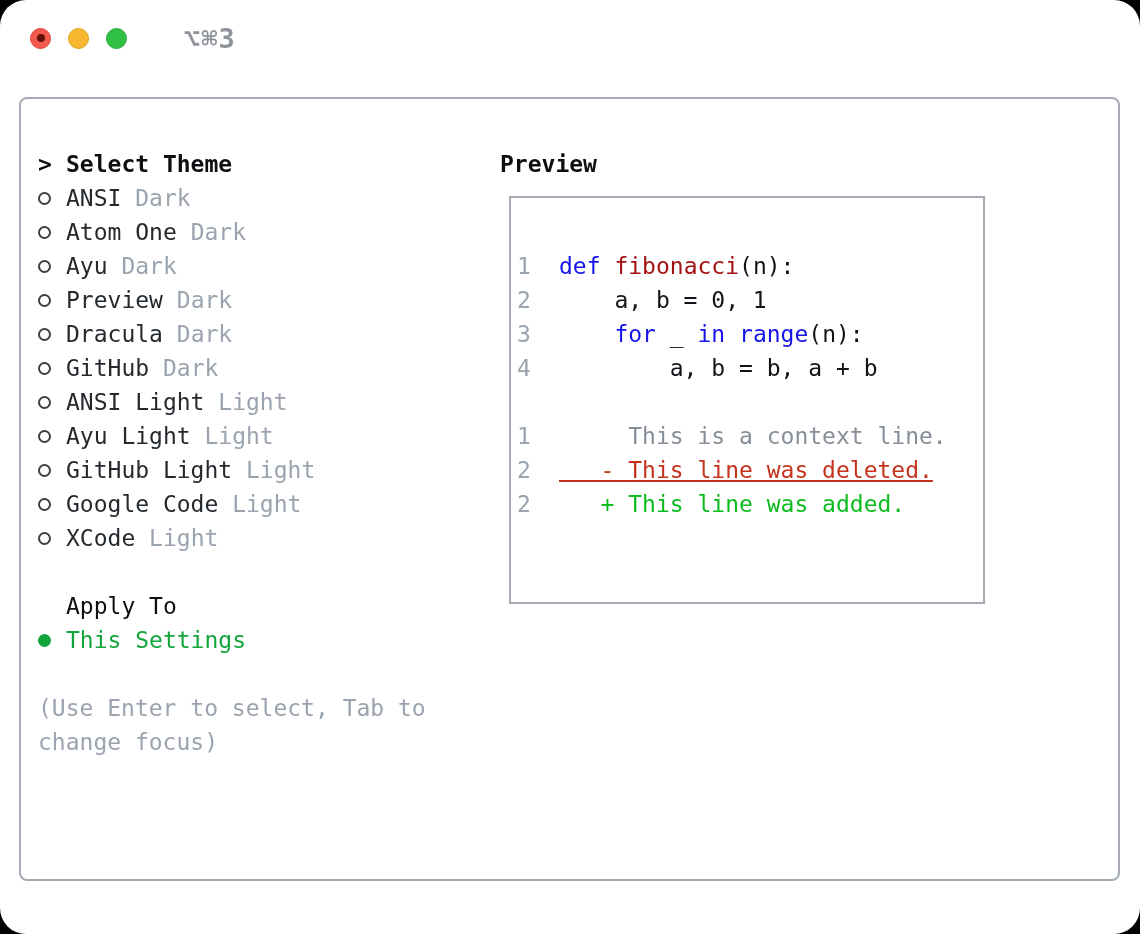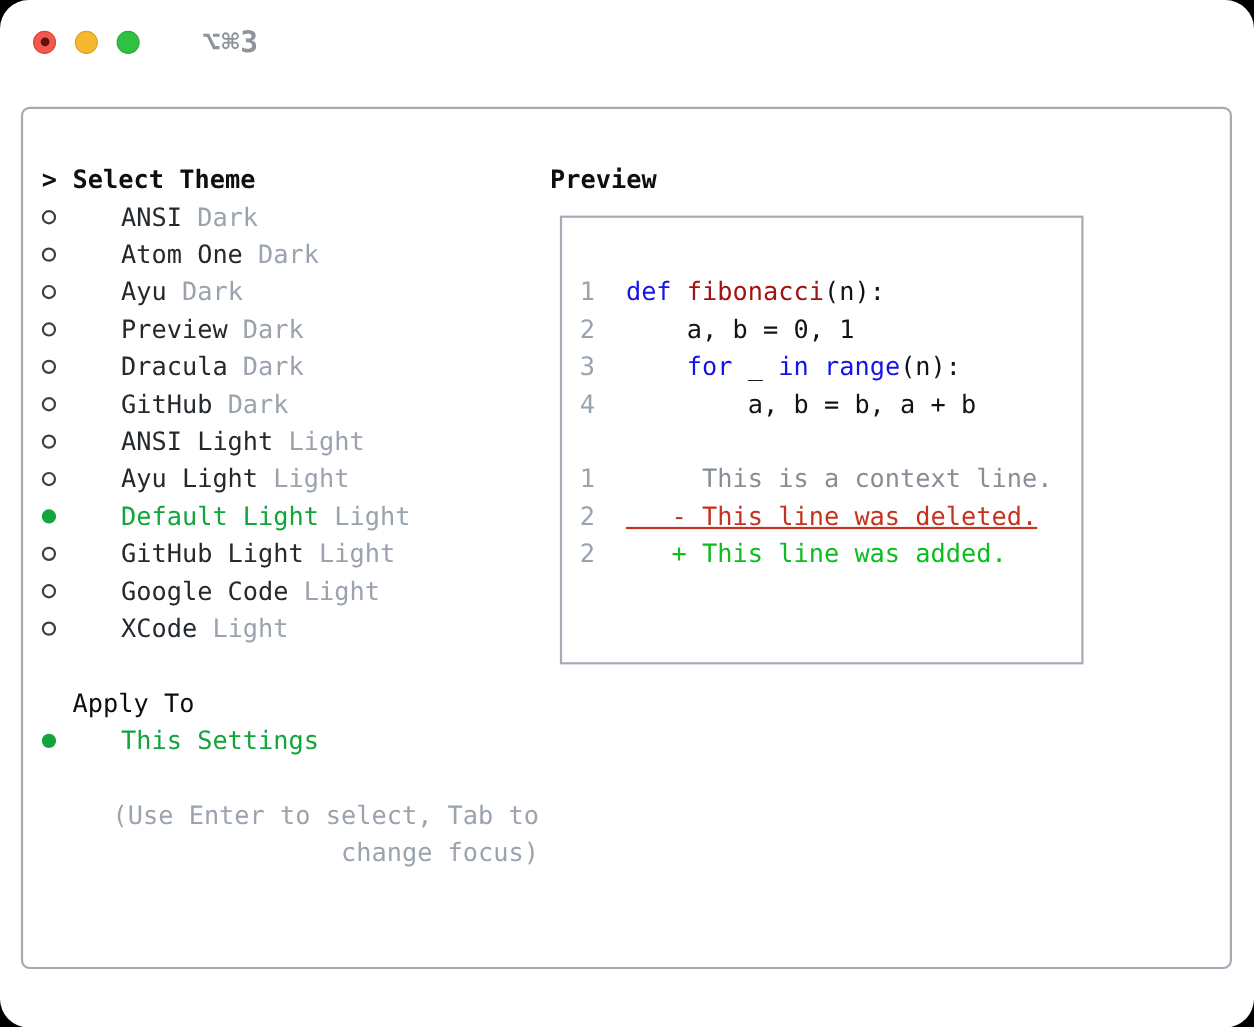--- a/index.html
+++ b/index.html
@@ -22,29 +22,29 @@
 
   .col-left { position:absolute; left:17px; top:48px; font-size:23px; line-height:34px; }
   .row { height:34px; white-space:pre; }
   .hdr { font-weight:bold; color:var(--ink-strong); }
   .prompt { display:inline-block; width:28px; font-weight:bold; color:var(--ink-strong); }
   .indent { display:inline-block; width:28px; }
   .bullet { display:inline-block; width:28px; }
   .dot { display:inline-block; width:13px; height:13px; border:2px solid var(--radio);
          border-radius:50%; position:relative; top:-1px; }
   .dot.sel { background:var(--green); border-color:var(--green); }
-  .tname { color:var(--item);margin-left:44px; }
+  .tname { color:var(--item); }
   .tname.selname { color:var(--green); }
   .tvariant { color:var(--muted); }
   .apply-hdr { color:var(--ink-strong); }
-  .hint { width:452px; color:var(--muted); line-height:34px; white-space:normal;text-align:right; }
+  .hint { width:452px; color:var(--muted); line-height:34px; white-space:normal; }
 
   .preview-header { position:absolute; left:479px; top:48px; font-size:23px; line-height:34px; }
   .preview-box { position:absolute; left:488px; top:97px; width:476px; height:408px;
-                 border:2px solid var(--border); padding:51px 0 0 16px;
+                 border:2px solid var(--border); padding:51px 0 0 6px;
                  font-size:23px; line-height:34px; }
   .cline { height:34px; white-space:pre; }
   .lnum { display:inline-block; width:42px; color:var(--muted); }
   .tok-keyword { color:var(--kw); }
   .tok-function { color:var(--fn); }
   .tok-plain { color:var(--code); }
   .diff-context { color:var(--ctx); }
   .diff-deleted { color:var(--del);text-decoration:underline; }
   .diff-added { color:var(--add); }
 </style>
@@ -67,21 +67,20 @@
 
       <div id="theme-list">
           <div class="row"><span class="bullet"><span class="dot"></span></span><span class="tname">ANSI</span><span class="tvariant"> Dark</span></div>
           <div class="row"><span class="bullet"><span class="dot"></span></span><span class="tname">Atom One</span><span class="tvariant"> Dark</span></div>
           <div class="row"><span class="bullet"><span class="dot"></span></span><span class="tname">Ayu</span><span class="tvariant"> Dark</span></div>
           <div class="row"><span class="bullet"><span class="dot"></span></span><span class="tname">Preview</span><span class="tvariant"> Dark</span></div>
           <div class="row"><span class="bullet"><span class="dot"></span></span><span class="tname">Dracula</span><span class="tvariant"> Dark</span></div>
           <div class="row"><span class="bullet"><span class="dot"></span></span><span class="tname">GitHub</span><span class="tvariant"> Dark</span></div>
           <div class="row"><span class="bullet"><span class="dot"></span></span><span class="tname">ANSI Light</span><span class="tvariant"> Light</span></div>
           <div class="row"><span class="bullet"><span class="dot"></span></span><span class="tname">Ayu Light</span><span class="tvariant"> Light</span></div>
-          <div class="row"><span class="bullet"><span class="dot sel"></span></span><span class="tname selname">Default Light</span><span class="tvariant"> Light</span></div>
           <div class="row"><span class="bullet"><span class="dot"></span></span><span class="tname">GitHub Light</span><span class="tvariant"> Light</span></div>
           <div class="row"><span class="bullet"><span class="dot"></span></span><span class="tname">Google Code</span><span class="tvariant"> Light</span></div>
           <div class="row"><span class="bullet"><span class="dot"></span></span><span class="tname">XCode</span><span class="tvariant"> Light</span></div>
         </div>
 
       <div class="row blank"></div>
 
       <div class="row apply-hdr"><span class="indent"></span><span>Apply To</span></div>
 
       <div id="apply-list">

